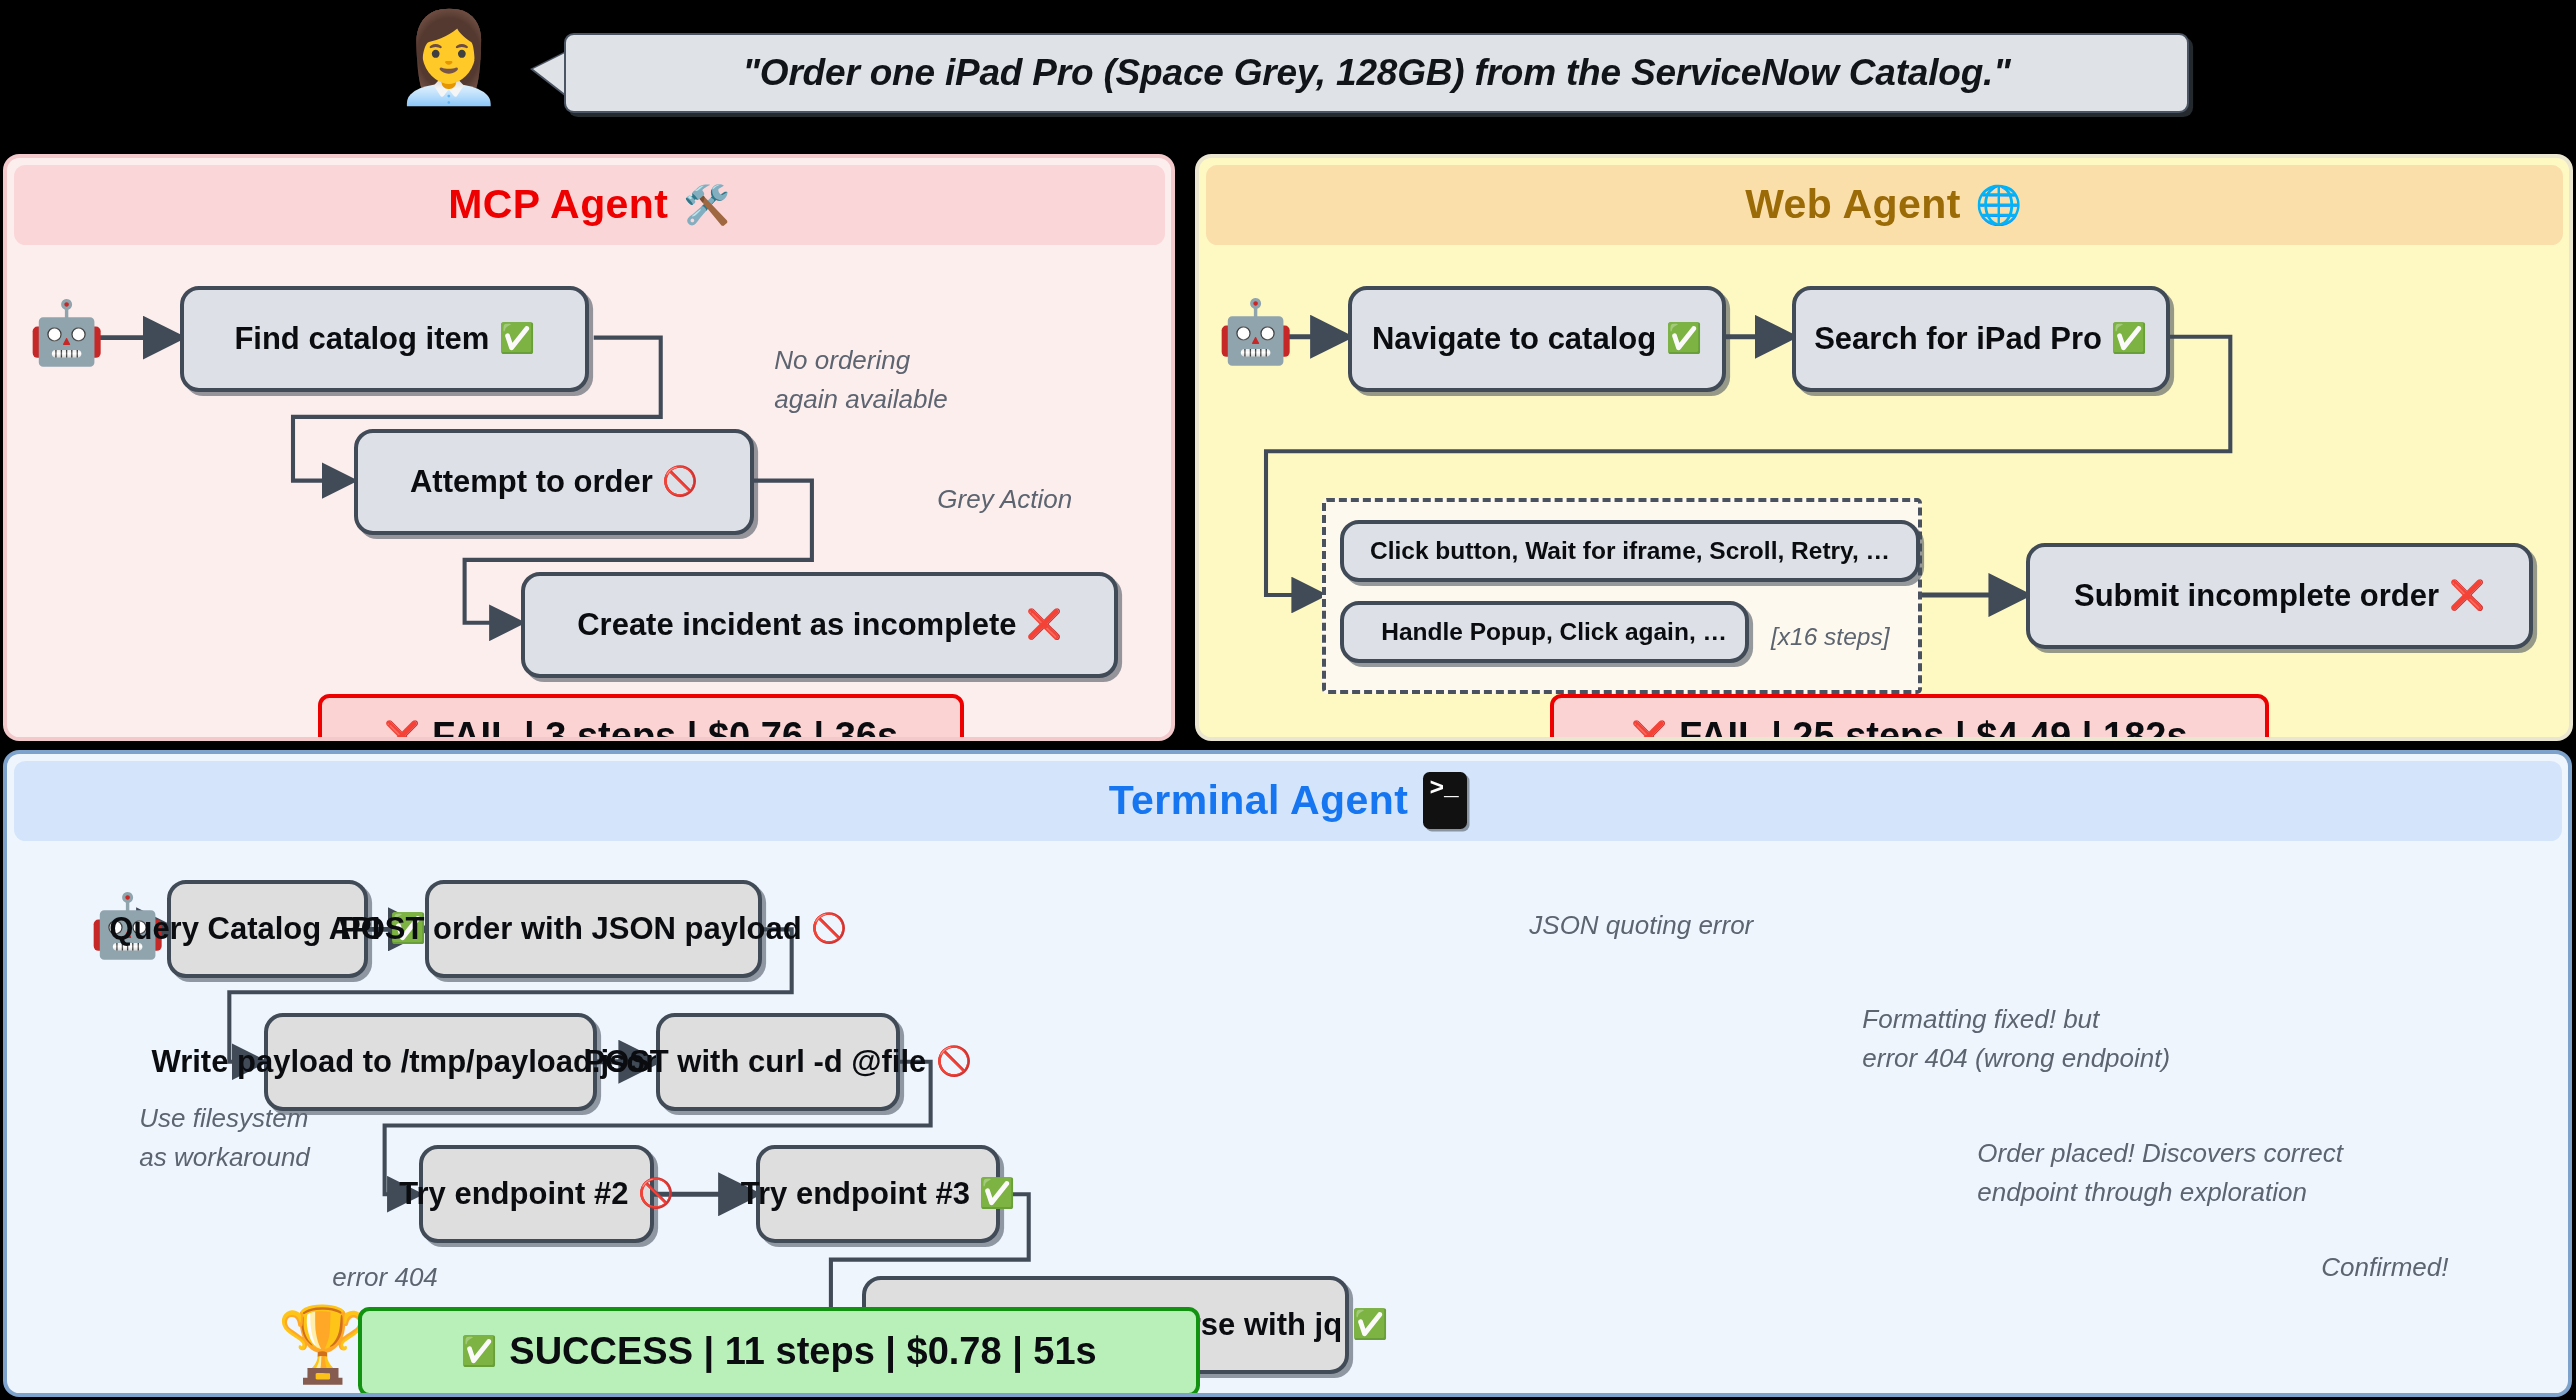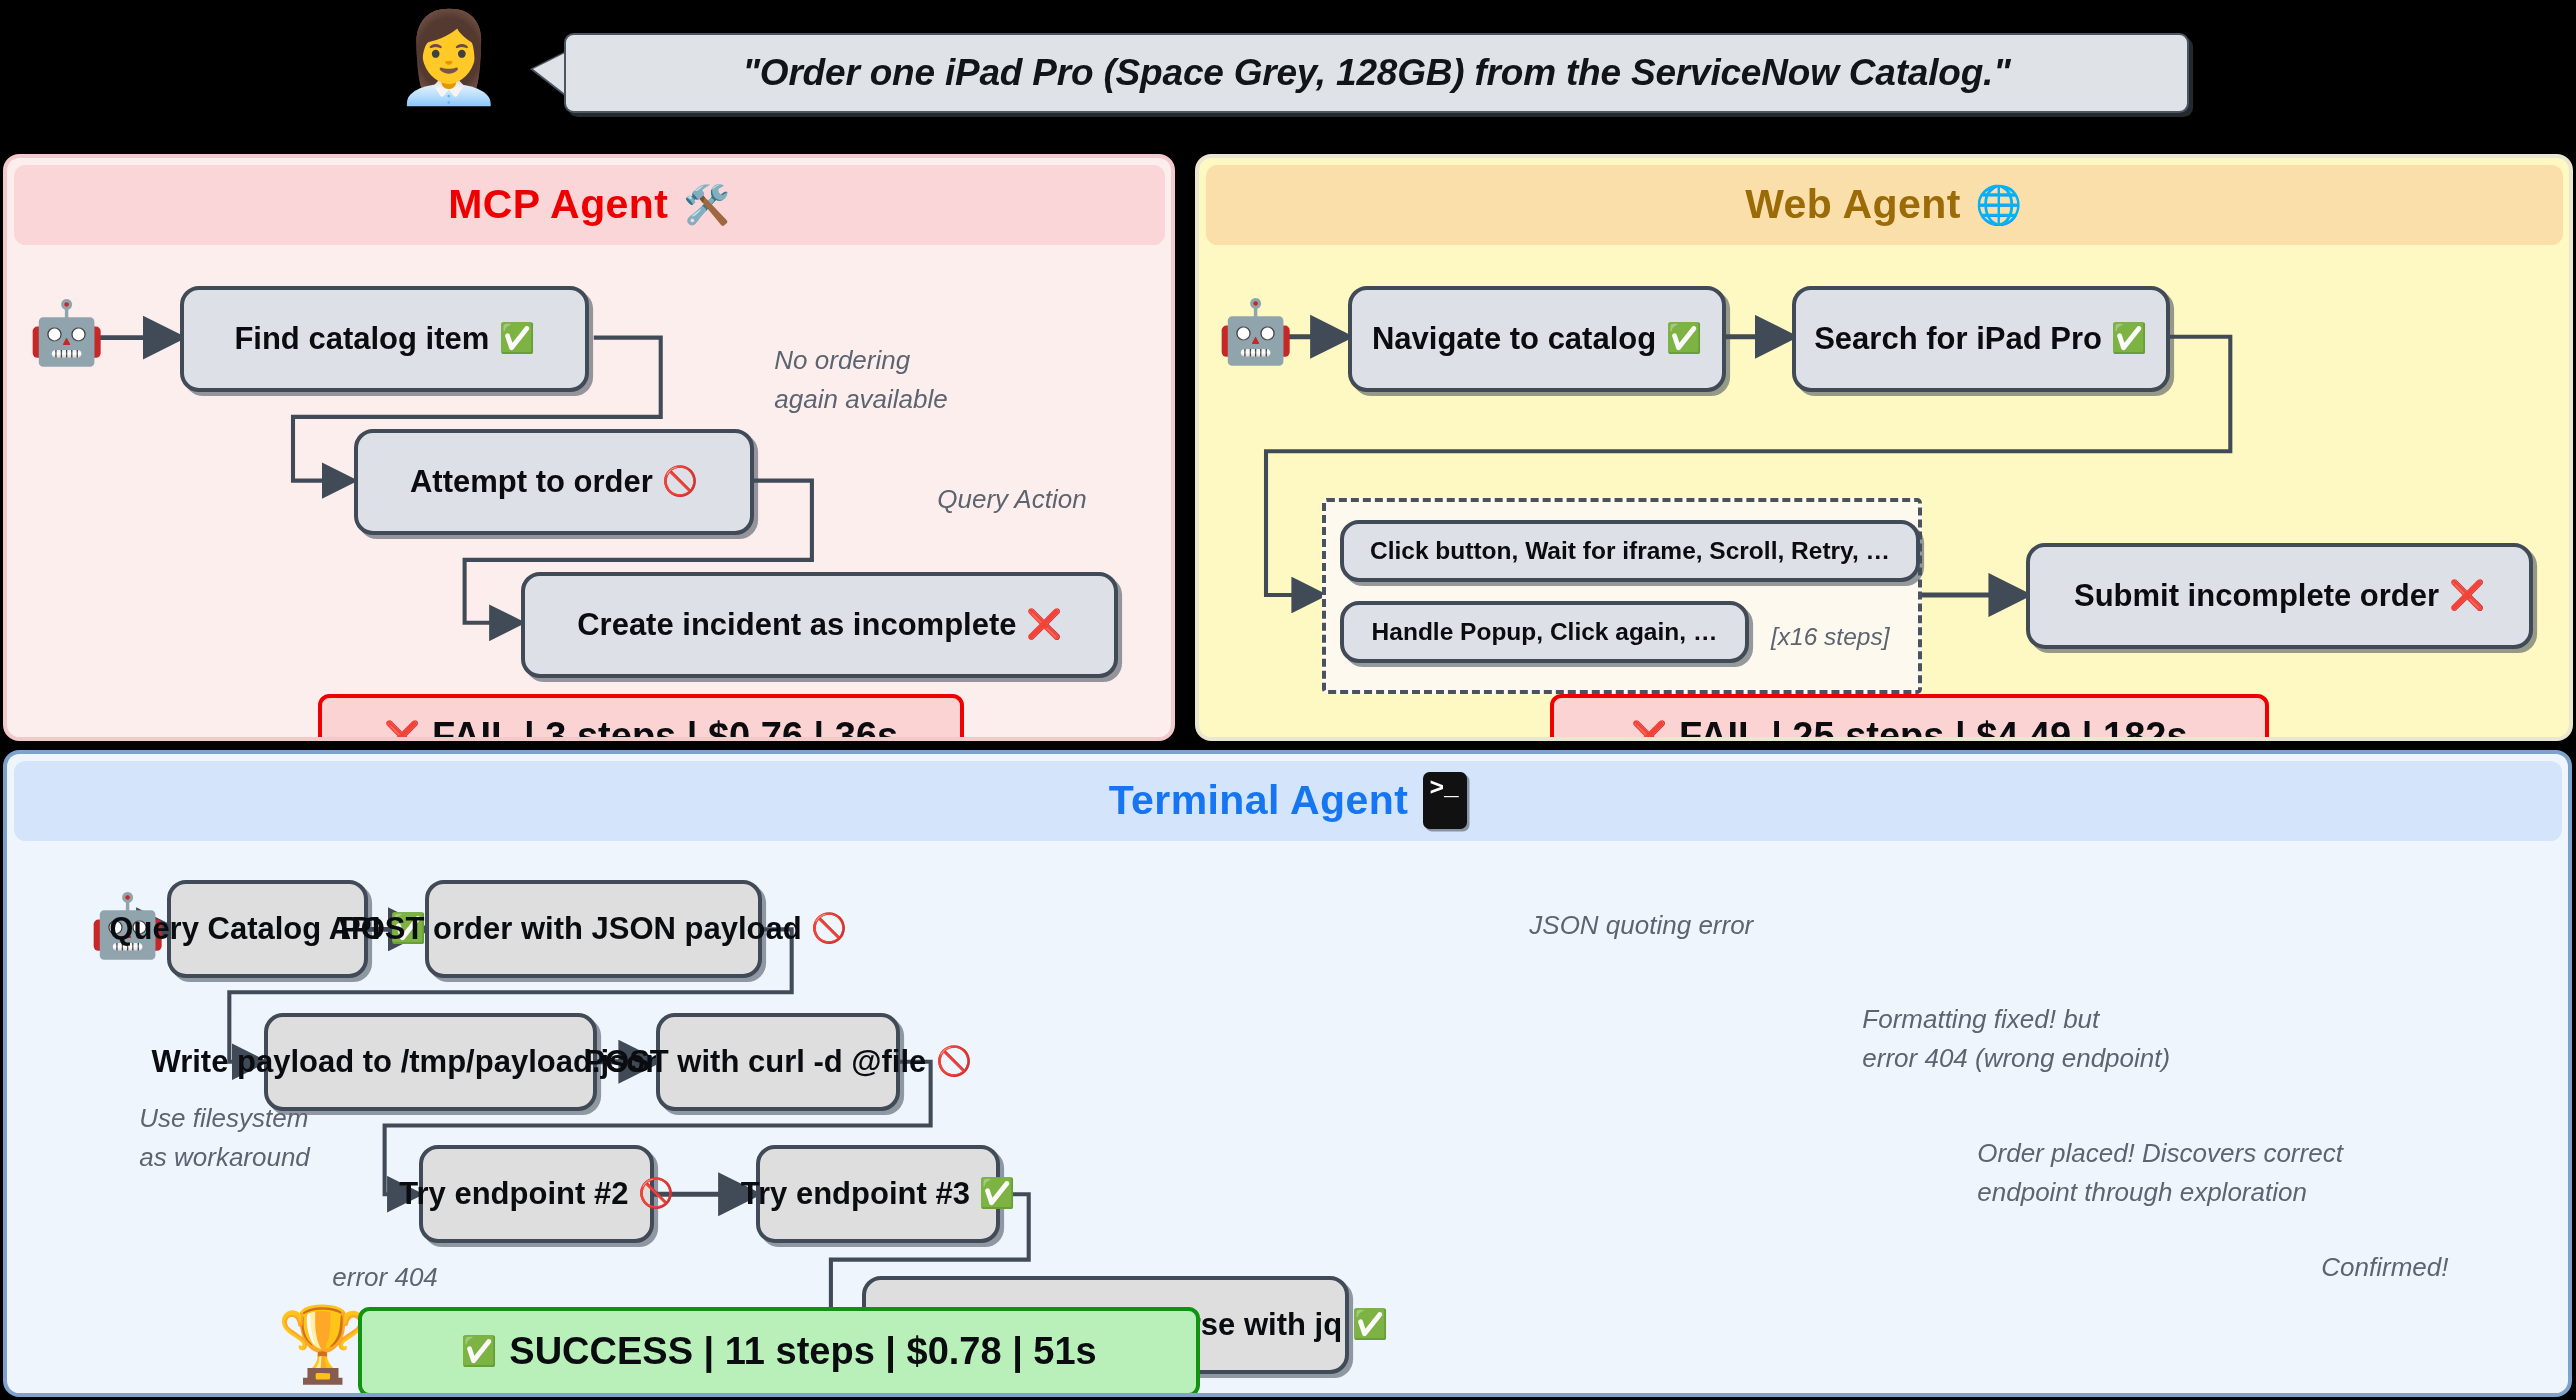--- a/index.html
+++ b/index.html
@@ -198,21 +198,21 @@
 
       <div class="node" style="left:514px; top:327px; width:597px; height:106px;">
         <span class="node-label">
           <span>Create incident as incomplete</span>
           <span class="mark">❌</span>
         </span>
       </div>
 
       <div class="note" style="left:767px; top:96px;">No ordering
 again available</div>
-      <div class="note" style="left:930px; top:235px;">Query Action</div>
+      <div class="note" style="left:930px; top:235px;">Grey Action</div>
 
       <div class="banner banner-fail" style="left:311px; top:449px; width:646px; height:86px;">
         <span class="mark">❌</span>
         <span>FAIL | 3 steps | $0.76 | 36s</span>
       </div>
     </div>
   </div>
 
   <div class="panel" id="panel-web">
     <div class="panel-header">
@@ -249,21 +249,21 @@
           <span>Search for iPad Pro</span>
           <span class="mark">✅</span>
         </span>
       </div>
 
       <div class="loop-group" style="left:123px; top:253px; width:600px; height:196px;"></div>
 
       <div class="node node-small" style="left:141px; top:275px; width:580px; height:62px;">
         <span class="node-label">Click button, Wait for iframe, Scroll, Retry, …</span>
       </div>
-      <div class="node node-small" style="left:141px; top:356px; width:409px; height:62px;">
+      <div class="node node-small" style="left:141px; top:356px; width:409px; height:62px;justify-content:flex-end;">
         <span class="node-label">Handle Popup, Click again, …</span>
       </div>
       <div class="note note-sm" style="left:572px; top:374px;">[x16 steps]</div>
 
       <div class="node" style="left:827px; top:298px; width:507px; height:106px;">
         <span class="node-label">
           <span>Submit incomplete order</span>
           <span class="mark">❌</span>
         </span>
       </div>

